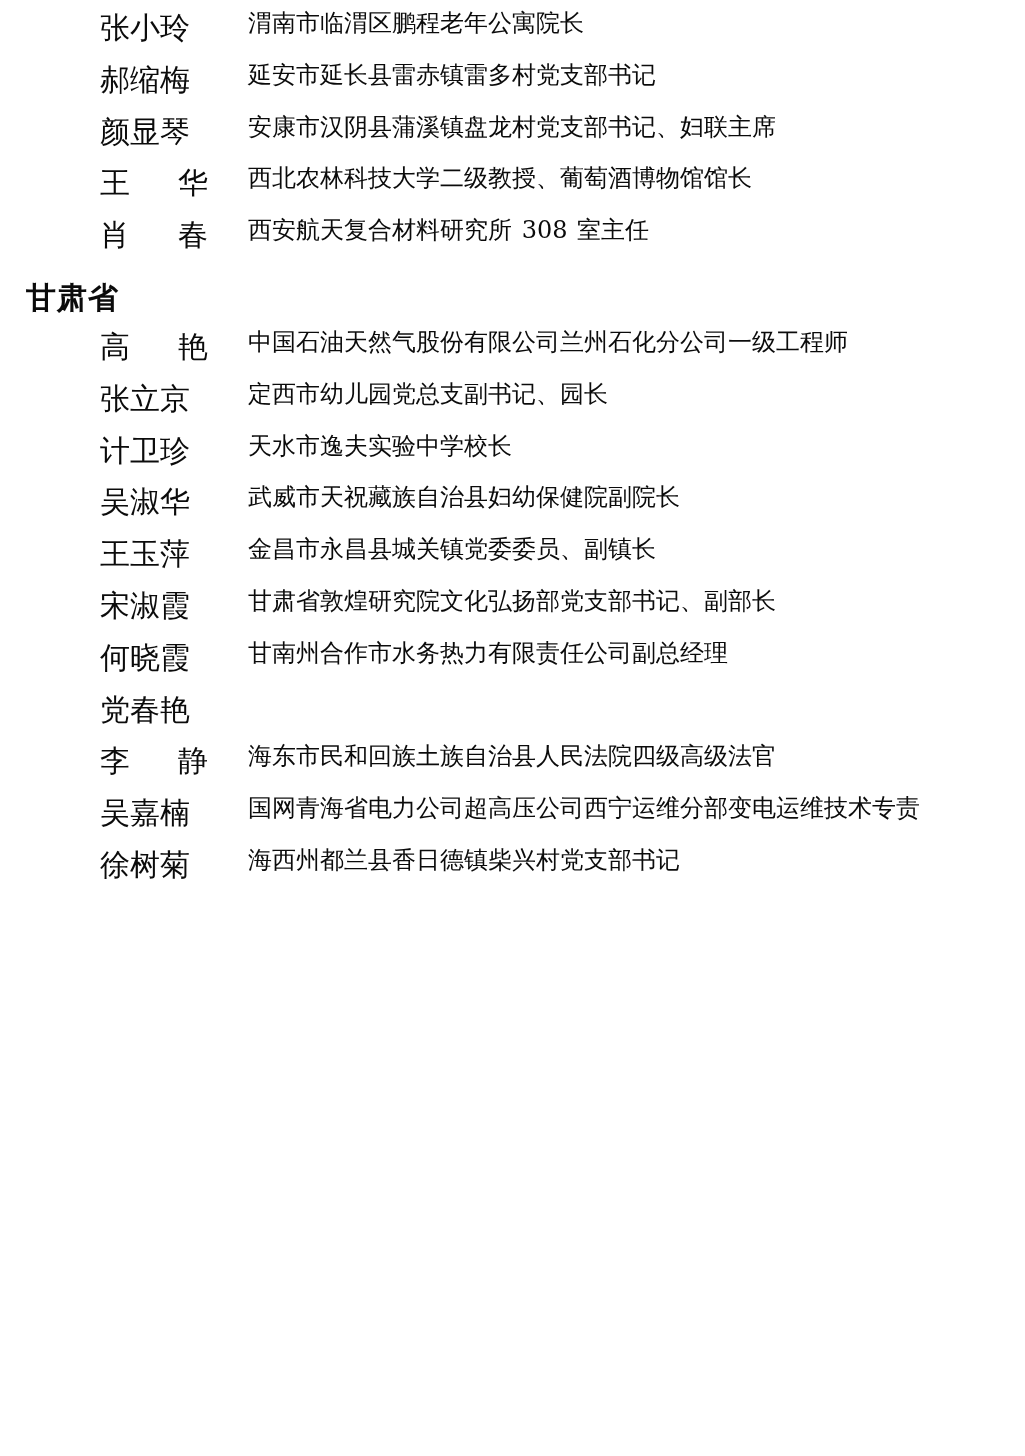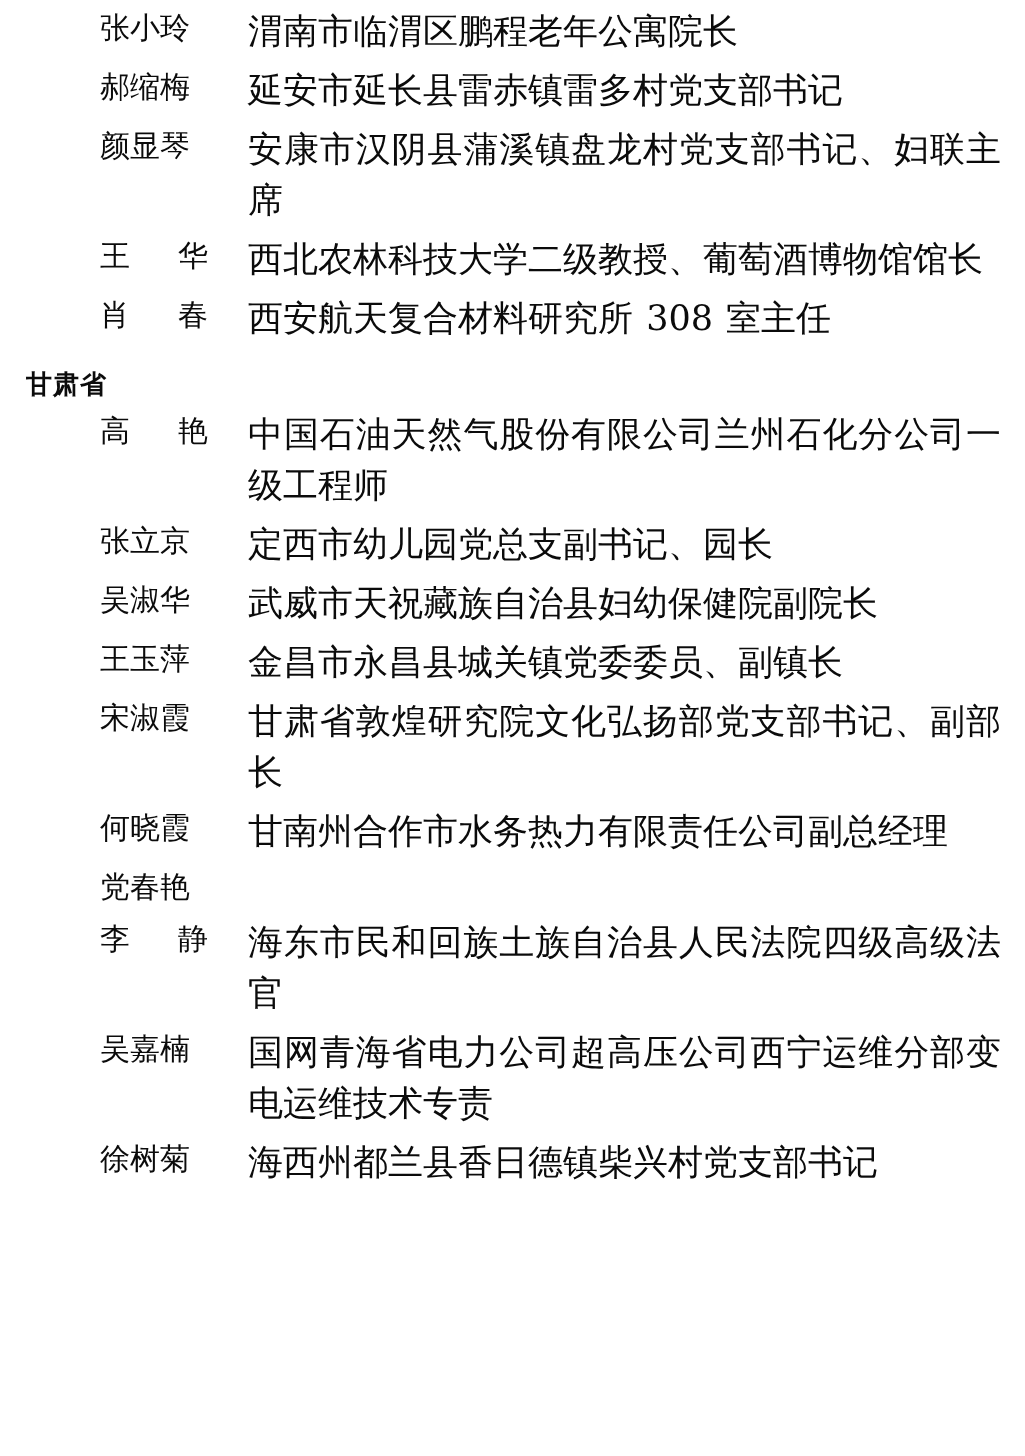--- a/index.html
+++ b/index.html
@@ -15,21 +15,21 @@
   }
   .page {
     width: 1025px;
     min-height: 1456px;
     box-sizing: border-box;
     padding: 6px 24px 10px 22px;
   }
   .section-heading {
     font-family: "DejaVu Sans", "Liberation Sans", sans-serif;
     font-weight: bold;
-    font-size: 26px;
+    font-size: 30px;
     line-height: 1.0;
     margin: 26px 0 12px 0;
     padding-left: 4px;
     letter-spacing: 1px;
   }
   .entry {
     display: flex;
     align-items: flex-start;
     margin: 0 0 8px 0;
     padding-left: 78px;
@@ -43,21 +43,21 @@
     white-space: nowrap;
   }
   .name.spaced {
     display: flex;
     justify-content: space-between;
     padding-right: 40px;
     box-sizing: border-box;
   }
   .desc {
     flex: 1 1 auto;
-    font-size: 35px;
+    font-size: 24px;
     line-height: 1.46;
     text-align: justify;
     text-justify: inter-ideograph;
     letter-spacing: 0px;
     word-break: break-all;
   }
   .desc .latin {
     font-family: "DejaVu Serif", "Liberation Serif", serif;
     font-weight: normal;
     padding: 0 2px;
@@ -100,20 +100,24 @@
           <span>高</span>
           <span>艳</span>
         </div>
         <div class="desc">中国石油天然气股份有限公司兰州石化分公司一级工程师</div>
       </div>
       <div class="entry">
         <div class="name">张立京</div>
         <div class="desc">定西市幼儿园党总支副书记、园长</div>
       </div>
       <div class="entry">
+        <div class="name">计卫珍</div>
+        <div class="desc">天水市逸夫实验中学校长</div>
+      </div>
+      <div class="entry">
         <div class="name">吴淑华</div>
         <div class="desc">武威市天祝藏族自治县妇幼保健院副院长</div>
       </div>
       <div class="entry">
         <div class="name">王玉萍</div>
         <div class="desc">金昌市永昌县城关镇党委委员、副镇长</div>
       </div>
       <div class="entry">
         <div class="name">宋淑霞</div>
         <div class="desc">甘肃省敦煌研究院文化弘扬部党支部书记、副部长</div>

